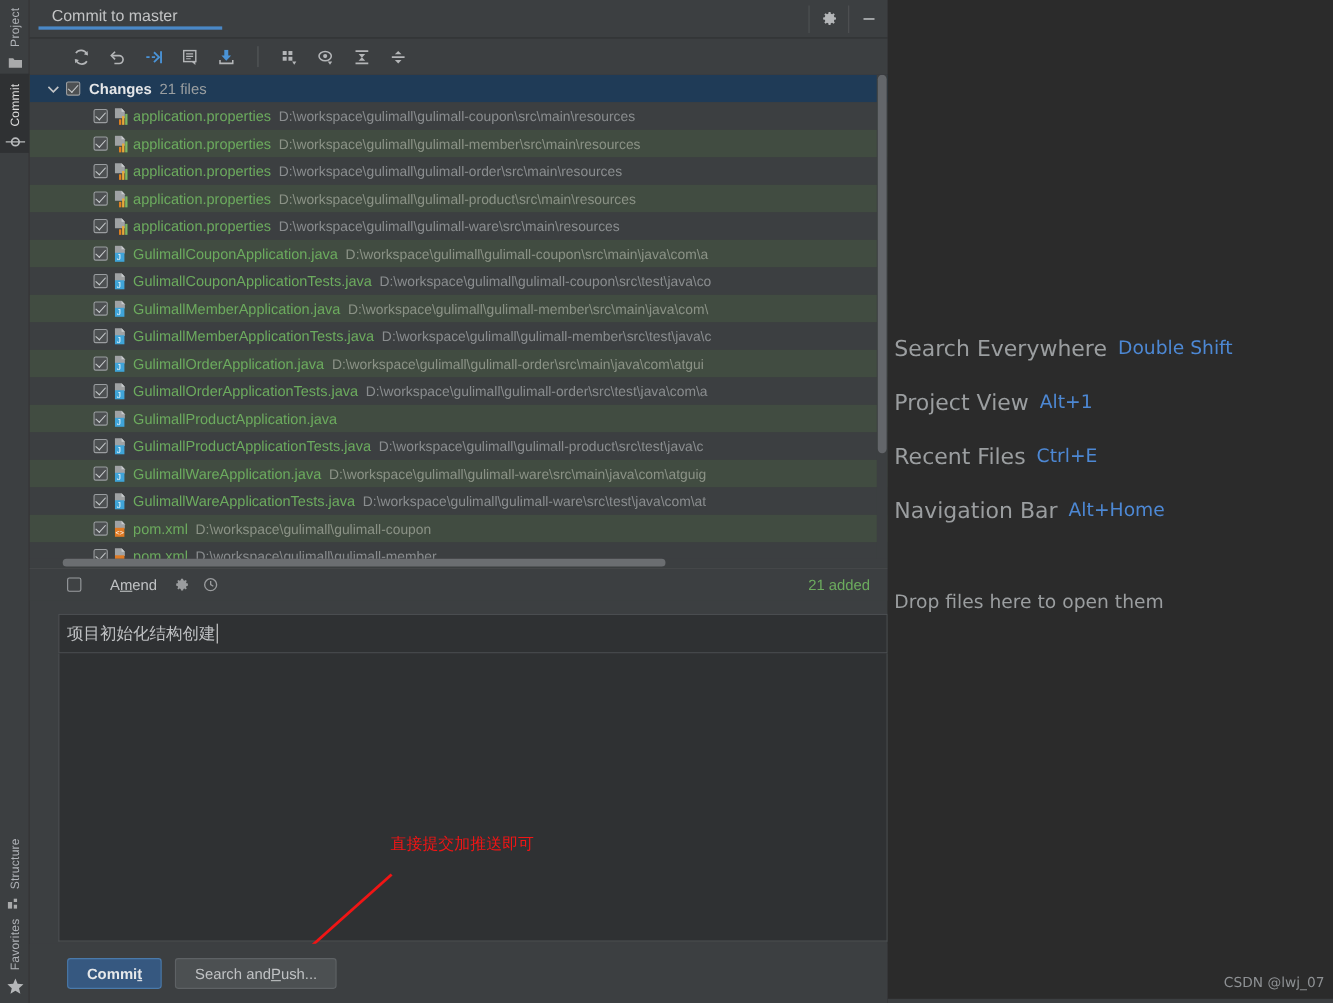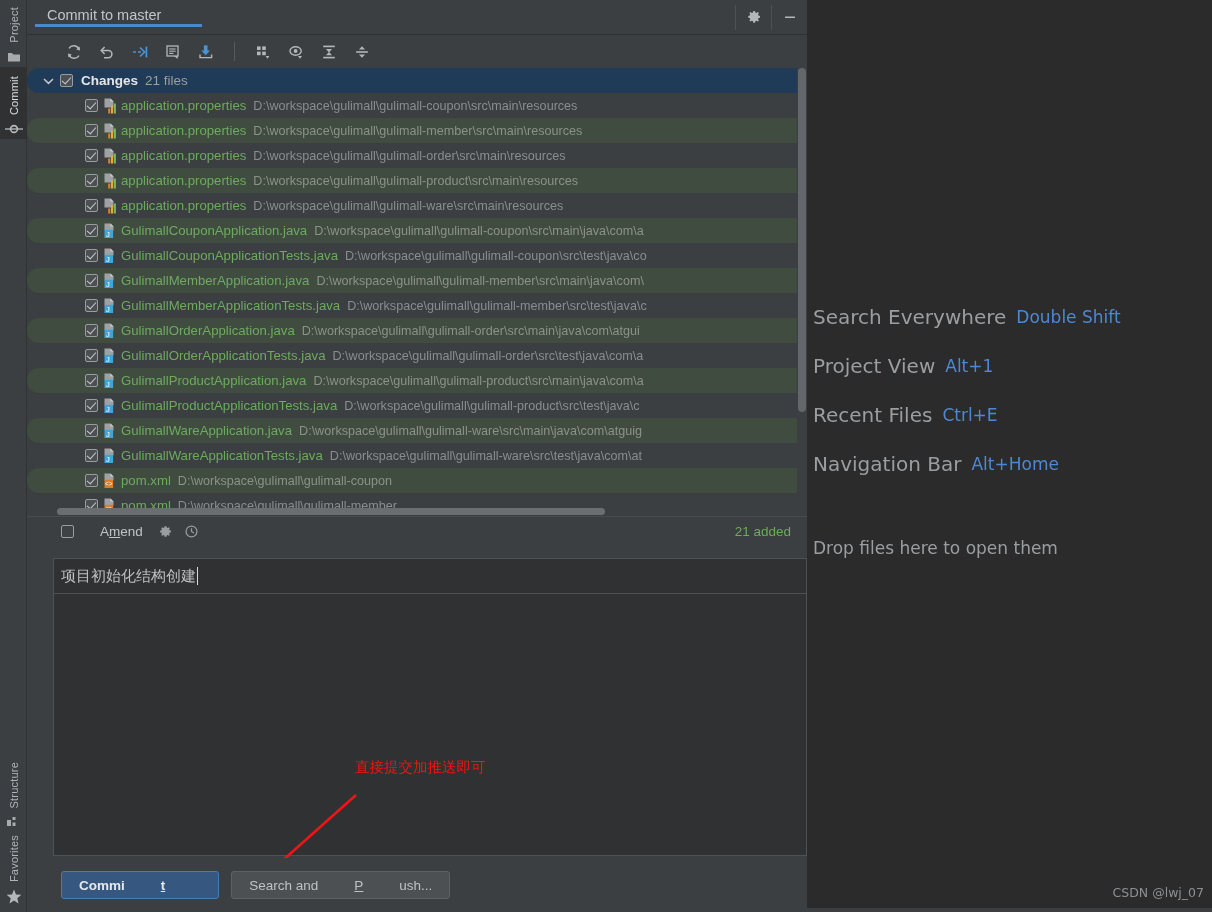--- a/index.html
+++ b/index.html
@@ -65,21 +65,21 @@
   .tool {
     width: 30px; height: 28px; display: flex; align-items: center; justify-content: center;
     cursor: default;
   }
   .tool-sep { width: 1px; height: 19px; background: #565a5c; margin: 0 10px; }
 
   
   .list-wrap { position: relative; height: 448px; background: #3c3f41; overflow: hidden; }
   .row {
     position: relative; height: 25px; display: flex; align-items: center;
-    padding-left: 13px; white-space: nowrap; overflow: hidden; border-radius: 12px;
+    padding-left: 13px; white-space: nowrap; overflow: hidden;
   }
   .row.header { background: #1f3b57; padding-left: 13px; }
   .row.stripe-a { background: #3c3f41; }
   .row.stripe-b { background: #414c41; }
   .chevron {
     width: 16px; height: 16px; display: flex; align-items: center; justify-content: center;
     margin-right: 4px;
   }
   .cbx {
     width: 13px; height: 13px; border: 1px solid #9a9da0; background: #4d5052;
@@ -152,21 +152,21 @@
   }
   .arrow-svg { position: absolute; left: 225px; top: 790px; }
 
   
   .btn-bar {
     position: absolute; left: 0; bottom: 0; width: 780px; height: 54px;
     background: #3c3f41; display: flex; align-items: center; padding-left: 34px; gap: 12px;
   }
   .btn {
     height: 28px; border-radius: 3px; font-size: 13.5px;
-    display: flex; align-items: center; justify-content: center; cursor: default; gap: 36px;
+    display: flex; align-items: center; justify-content: center; cursor: default;
   }
   .btn.primary {
     background: #365880; border: 1px solid #4a7aab; color: #e6e8ea;
     font-weight: bold; padding: 0 17px;
   }
   .btn.secondary {
     background: #4c5052; border: 1px solid #5e6265; color: #bfc1c3; padding: 0 17px;
   }
   .btn u { text-decoration: underline; }
 
@@ -490,21 +490,20 @@
           <div class="row stripe-b">
             <span class="ind"></span>
             <span class="cbx checked"></span>
             <span class="fico"><svg width="15" height="16" viewBox="0 0 15 16">
                 <path d="M1.5 0.5h6l3 3v4h-9z" fill="#9fa2a4"></path>
                 <path d="M7.5 0.5l3 3h-3z" fill="#c9ccce"></path>
                 <rect x="1.5" y="6.8" width="8.6" height="8.2" fill="#3fa4d8"></rect>
                 <text x="5" y="13.6" font-size="7.6" font-family="Liberation Sans, sans-serif" fill="#ffffff" text-anchor="middle">J</text>
               </svg></span>
             <span class="fname">GulimallProductApplication.java</span>
-            <span class="fpath">D:\workspace\gulimall\gulimall-product\src\main\java\com\a</span>
           </div>
           <div class="row stripe-a">
             <span class="ind"></span>
             <span class="cbx checked"></span>
             <span class="fico"><svg width="15" height="16" viewBox="0 0 15 16">
                 <path d="M1.5 0.5h6l3 3v4h-9z" fill="#9fa2a4"></path>
                 <path d="M7.5 0.5l3 3h-3z" fill="#c9ccce"></path>
                 <rect x="1.5" y="6.8" width="8.6" height="8.2" fill="#3fa4d8"></rect>
                 <text x="5" y="13.6" font-size="7.6" font-family="Liberation Sans, sans-serif" fill="#ffffff" text-anchor="middle">J</text>
               </svg></span>

